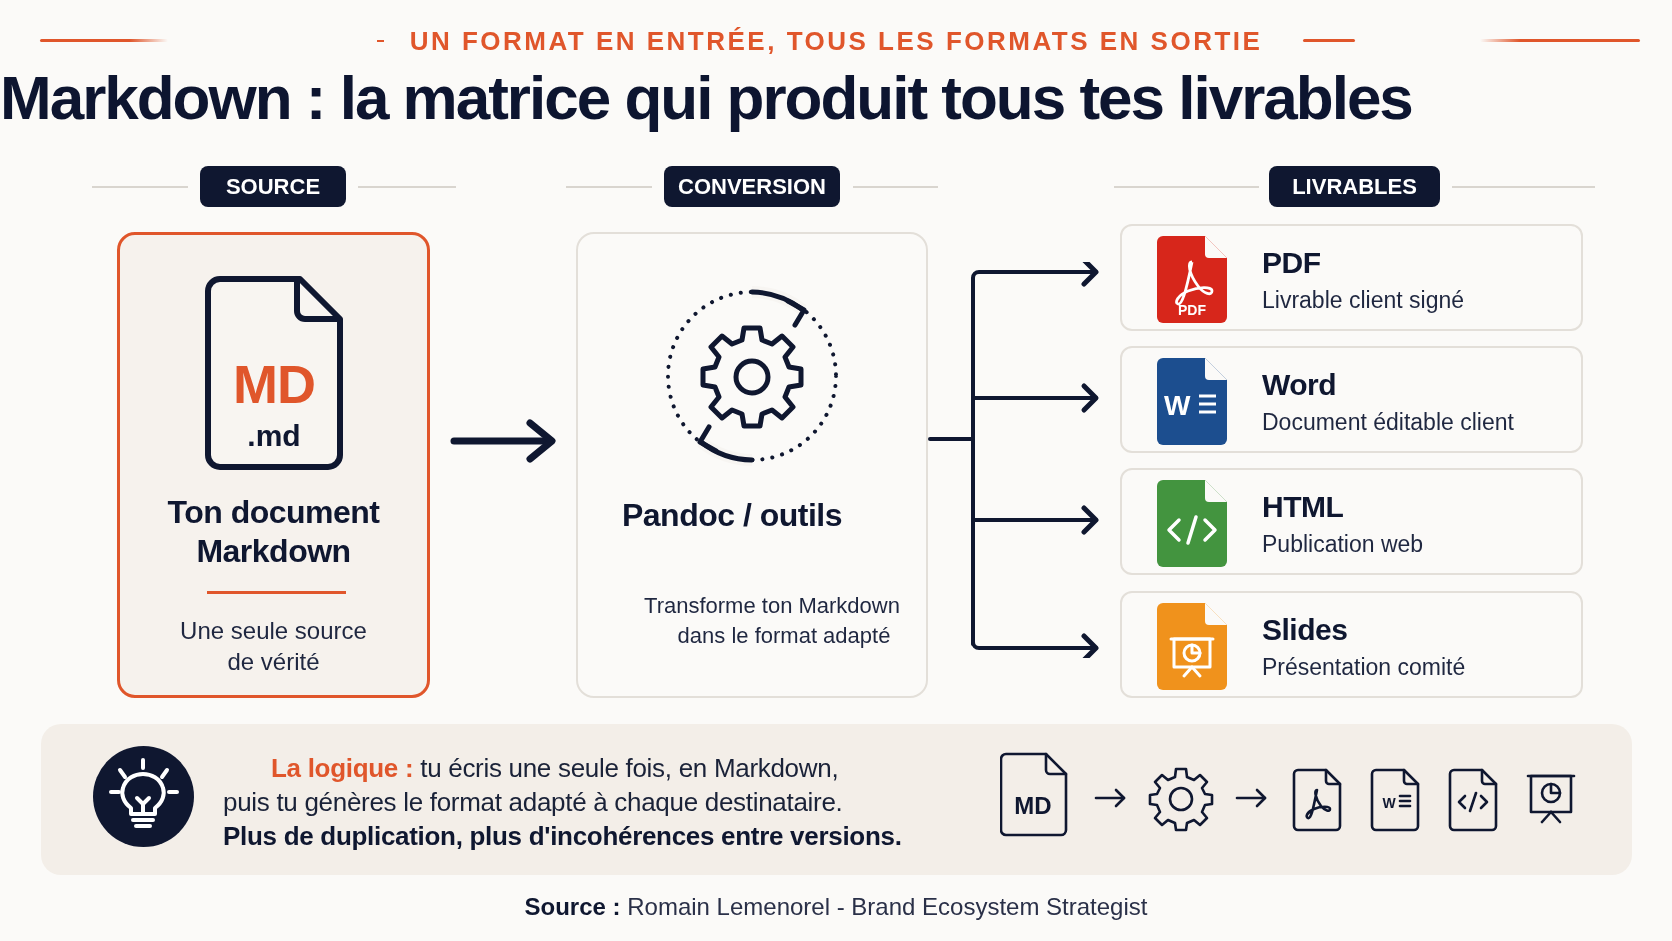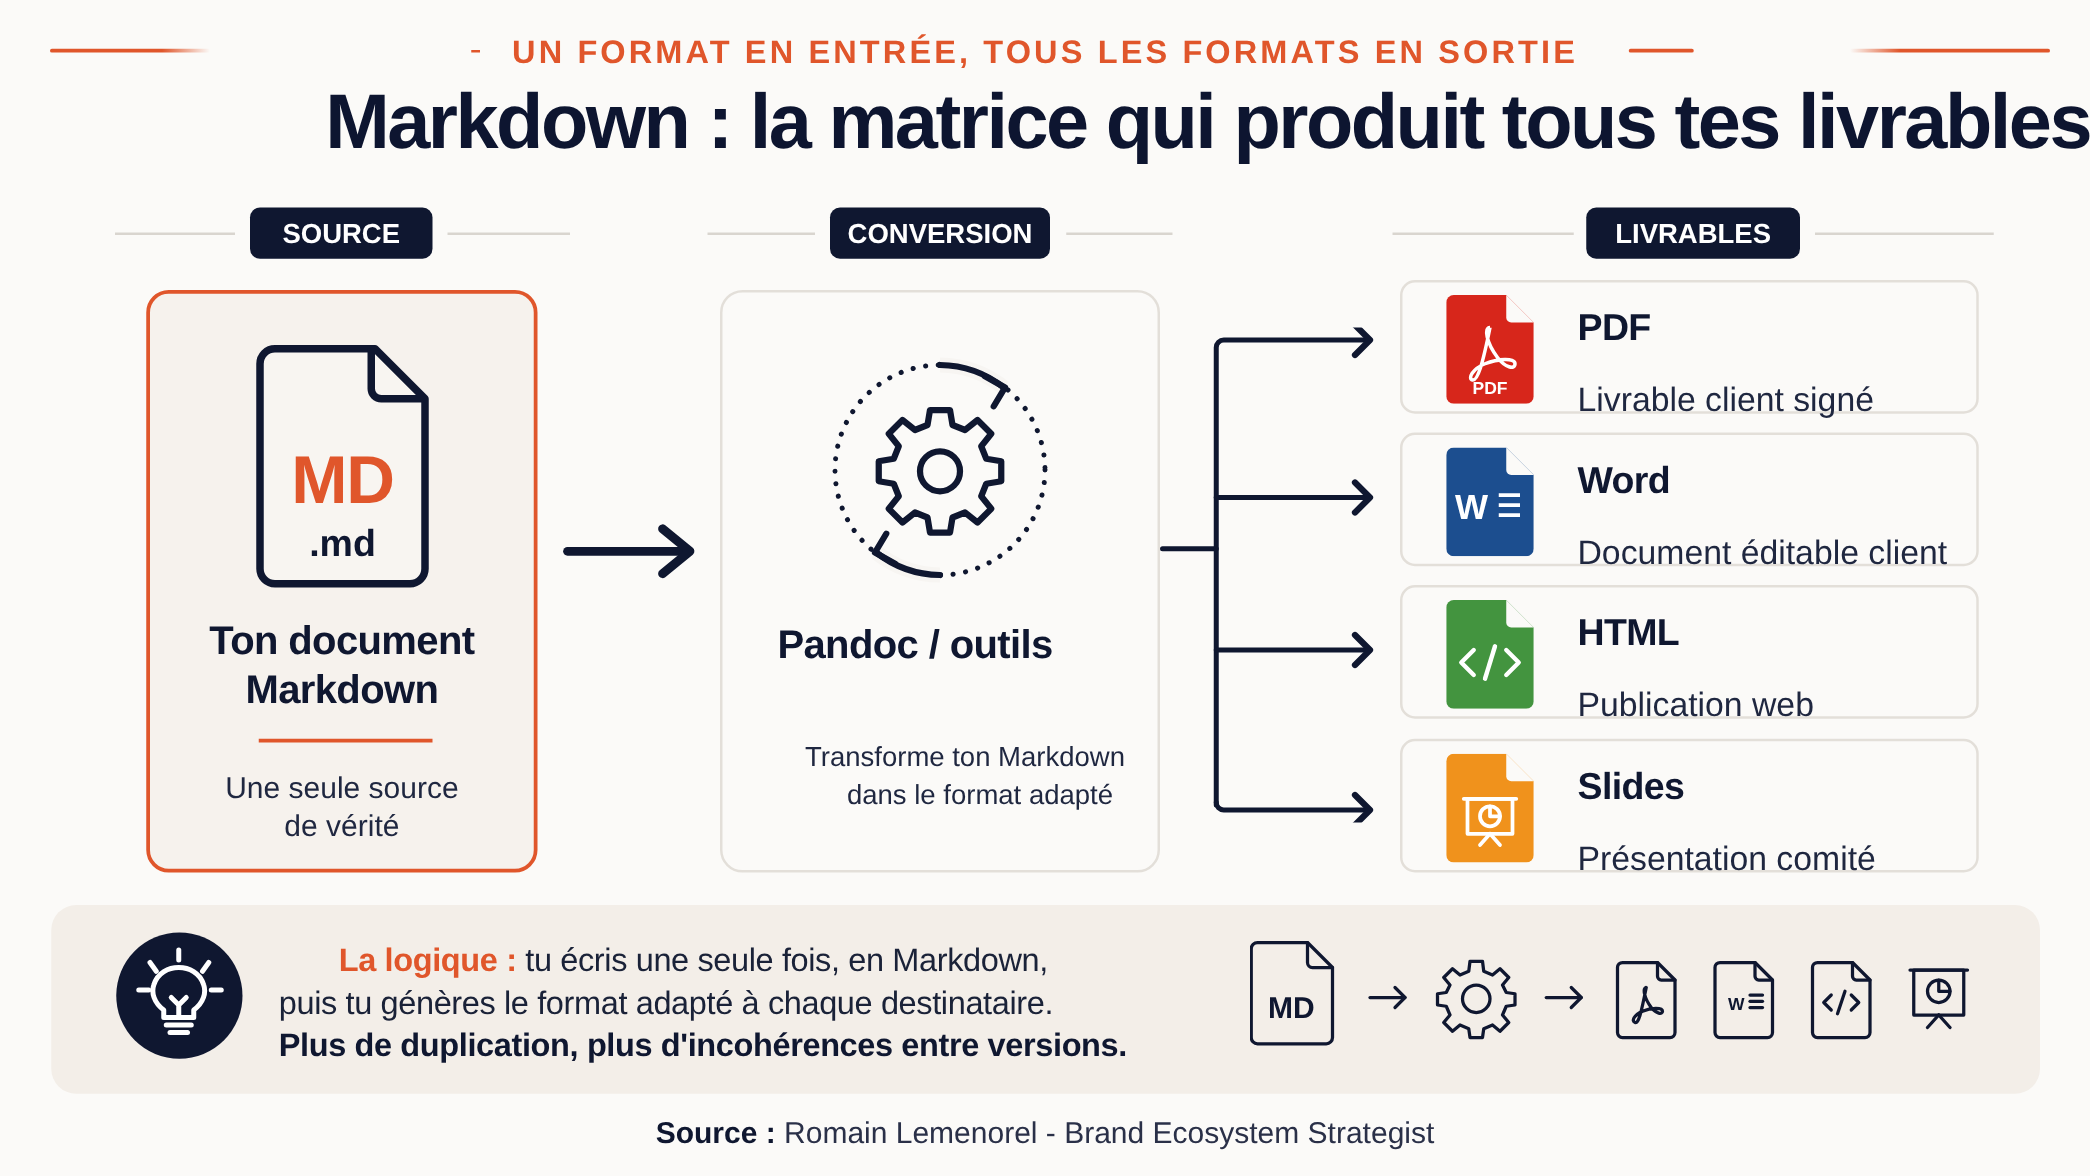--- a/index.html
+++ b/index.html
@@ -9,39 +9,39 @@
 
   
   .tagline { left: 0; top: 26px; width: 1672px; text-align: center; }
   .tagline-text { color: #e0562b; font-size: 26px; font-weight: 700; letter-spacing: 2.5px; display: inline-block; }
   .tag-line { height: 3px; background: #e0562b; border-radius: 2px; }
   .tag-line.l1 { left: 40px; top: 39px; width: 128px; background: linear-gradient(90deg,#e0562b 70%, rgba(224,86,43,0)); }
   .tag-line.r1 { left: 1303px; top: 39px; width: 52px; }
   .tag-line.r2 { left: 1480px; top: 39px; width: 160px; background: linear-gradient(90deg,rgba(224,86,43,0), #e0562b 25%); }
   .tag-dash { left: 377px; top: 40px; width: 7px; height: 2px; background: #e0562b; }
 
-  .title { left: 0; top: 62px; width: 1672px; text-align: right; font-size: 62px; font-weight: 700; letter-spacing: -2px; color: #0d1530; }
+  .title { left: 0; top: 62px; width: 1672px; text-align: left; font-size: 62px; font-weight: 700; letter-spacing: -2px; color: #0d1530; }
 
   
   .pill { background: #0f1730; color: #fff; font-weight: 700; font-size: 22px; border-radius: 8px; height: 41px; line-height: 41px; text-align: center; }
   .rule { height: 2px; background: #d9d5cf; }
 
   
   .source-card { left: 117px; top: 232px; width: 313px; height: 466px; border: 3px solid #e0562b; border-radius: 18px; background: #f6f2ed; }
   .card-title { font-weight: 700; font-size: 32px; text-align: center; line-height: 39px; color: #0f1730; letter-spacing: -0.5px; }
   .card-sub { font-size: 24px; text-align: center; line-height: 31px; color: #1f2740; }
   .orange-rule { height: 3px; background: #e0562b; }
 
   .conv-card { left: 576px; top: 232px; width: 352px; height: 466px; border: 2px solid #e3dfd9; border-radius: 18px; background: #fbfaf8; }
 
   
   .deliv { left: 1120px; width: 463px; height: 107px; border: 2px solid #e3dfd9; border-radius: 12px; background: #fbfaf8; }
   .deliv-icon { position: absolute; left: 35px; top: 10px; width: 70px; height: 87px; }
   .deliv-name { position: absolute; left: 140px; top: 20px; font-size: 30px; font-weight: 700; letter-spacing: -0.5px; color: #0f1730; }
-  .deliv-desc { position: absolute; left: 140px; top: 79px; font-size: 27px; color: #1f2740; }
+  .deliv-desc { position: absolute; left: 140px; top: 61px; font-size: 23px; color: #1f2740; }
 
   
   .panel { left: 41px; top: 724px; width: 1591px; height: 151px; background: #f3eee8; border-radius: 20px; }
   .bulb { left: 93px; top: 746px; width: 101px; height: 101px; border-radius: 50%; background: #0f1730; }
   .logic { left: 223px; top: 751px; font-size: 26px; line-height: 34px; color: #1a2238; letter-spacing: -0.3px; }
   .logic .hl { color: #e0562b; font-weight: 700; margin-left: 48px; }
   .logic .strong { font-weight: 700; color: #0f1730; }
 
   .footer { left: 0; top: 893px; width: 1672px; text-align: center; font-size: 24px; color: #2a3048; }
   .footer .lbl { font-weight: 700; color: #0f1730; }

